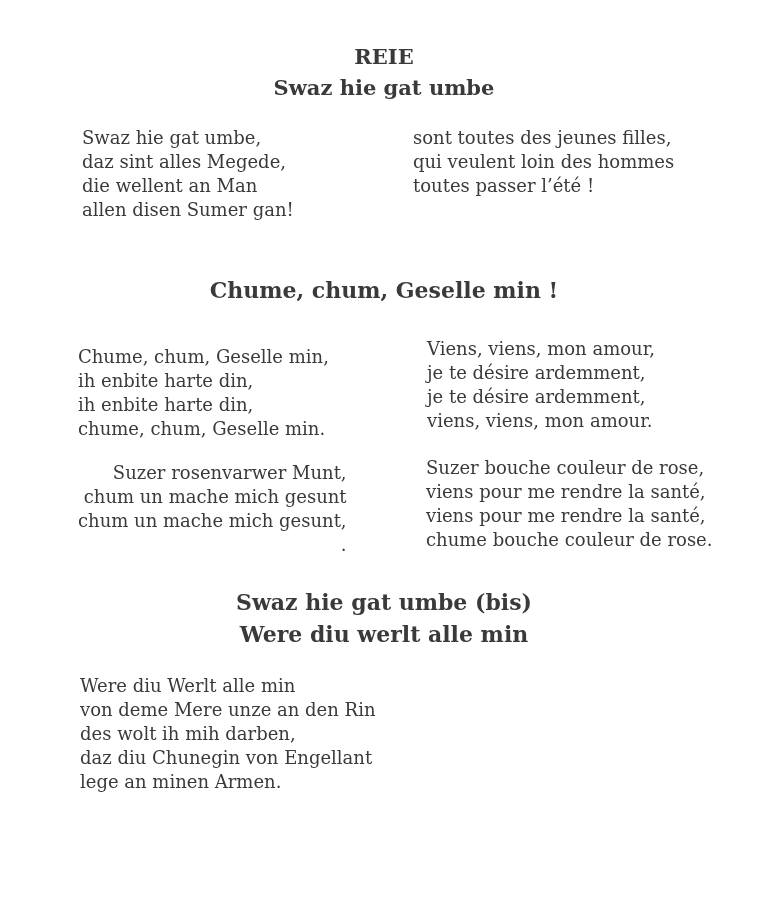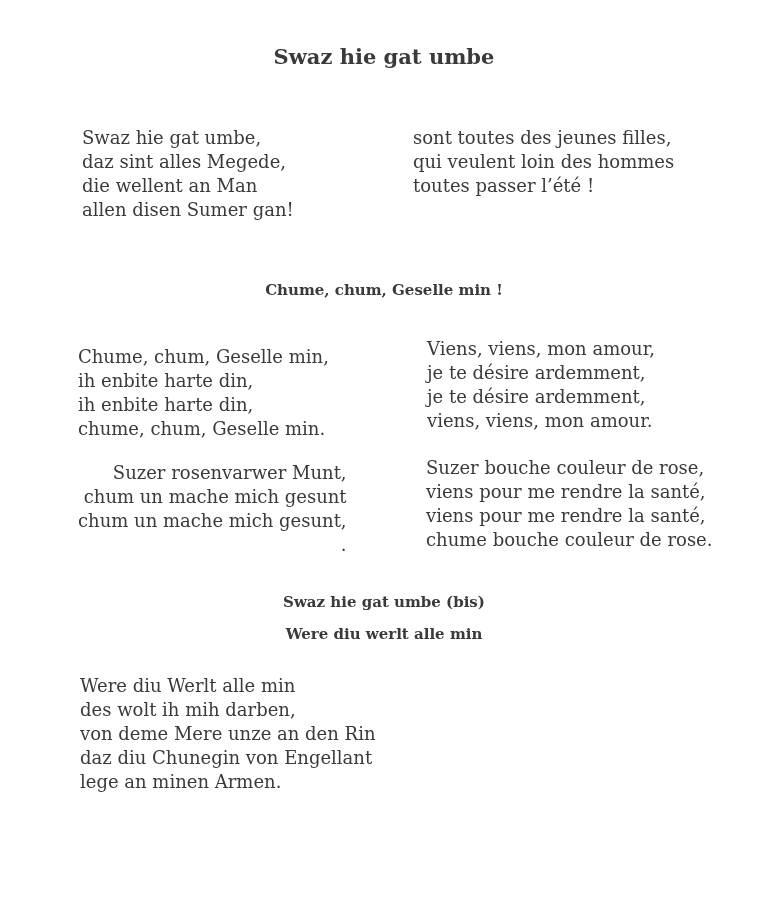--- a/index.html
+++ b/index.html
@@ -25,21 +25,21 @@
     font-weight: bold;
     font-size: 21px;
     line-height: 31px;
   }
   .section-heading {
     position: absolute;
     left: 0;
     right: 0;
     text-align: center;
     font-weight: bold;
-    font-size: 15px;
+    font-size: 22px;
     line-height: 32px;
   }
   .stanza {
     position: absolute;
     font-size: 18px;
     line-height: 24px;
     white-space: nowrap;
   }
   .stanza div {
     height: 24px;
@@ -48,20 +48,21 @@
     padding-left: 182px;
   }
   h1, h2, p { margin: 0; padding: 0; font-size: inherit; }
 </style>
 </head>
 <body>
 
 <div class="page">
 
   <div class="title-block">
+    <h1>REIE</h1>
     <h1>Swaz hie gat umbe</h1>
   </div>
 
   <div class="stanza" style="left:82px; top:126px;">
     <div>Swaz hie gat umbe,</div>
     <div>daz sint alles Megede,</div>
     <div>die wellent an Man</div>
     <div>allen disen Sumer gan!</div>
   </div>
   <div class="stanza" style="left:413px; top:126px;">
@@ -98,19 +99,19 @@
     <div>chume bouche couleur de rose.</div>
   </div>
 
   <div class="section-heading" style="top:586px;">
     <div>Swaz hie gat umbe (bis)</div>
     <div>Were diu werlt alle min</div>
   </div>
 
   <div class="stanza" style="left:80px; top:674px;">
     <div>Were diu Werlt alle min</div>
+    <div>von deme Mere unze an den Rin</div>
     <div>des wolt ih mih darben,</div>
-    <div>von deme Mere unze an den Rin</div>
     <div>daz diu Chunegin von Engellant</div>
     <div>lege an minen Armen.</div>
   </div>
 
 </div>
 
 </body></html>

